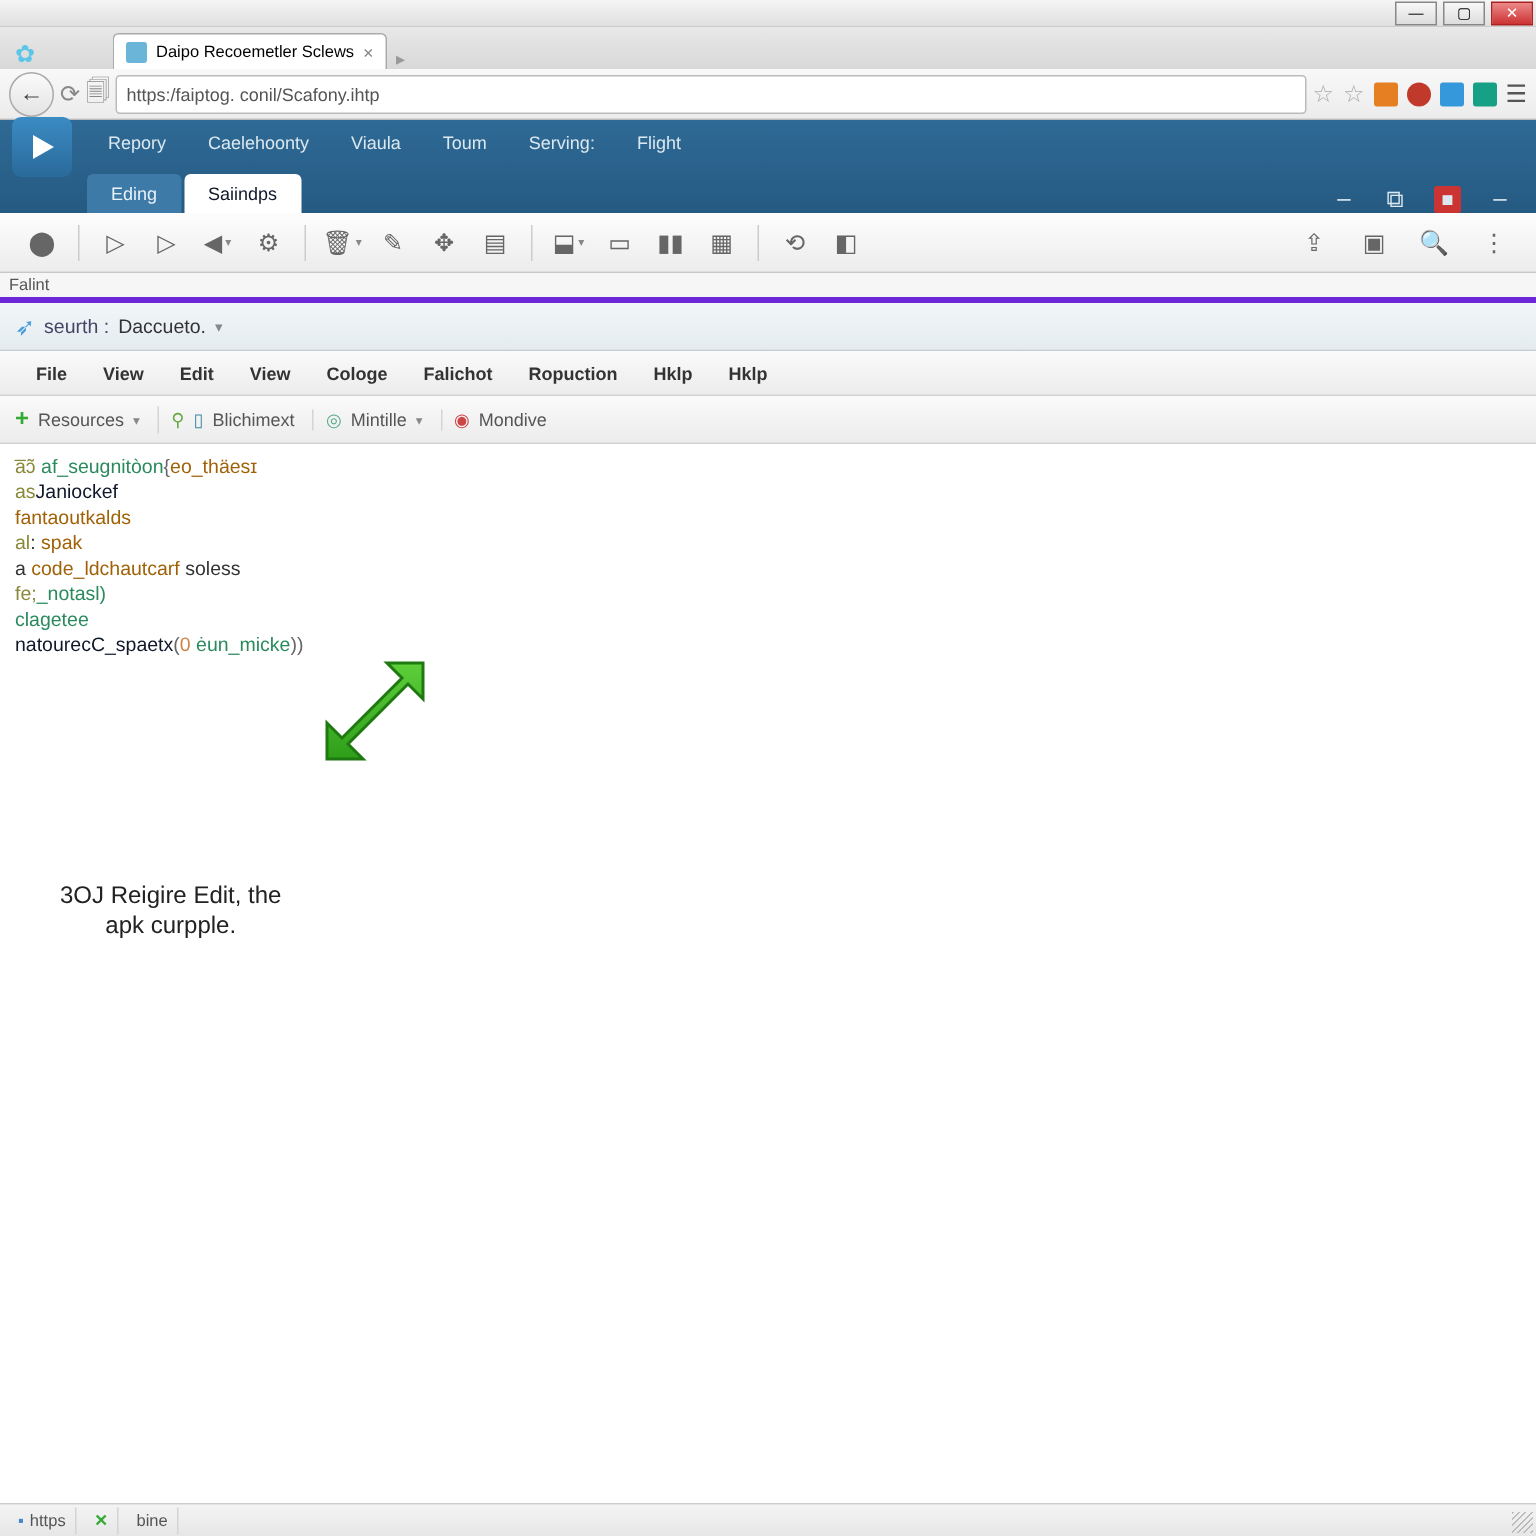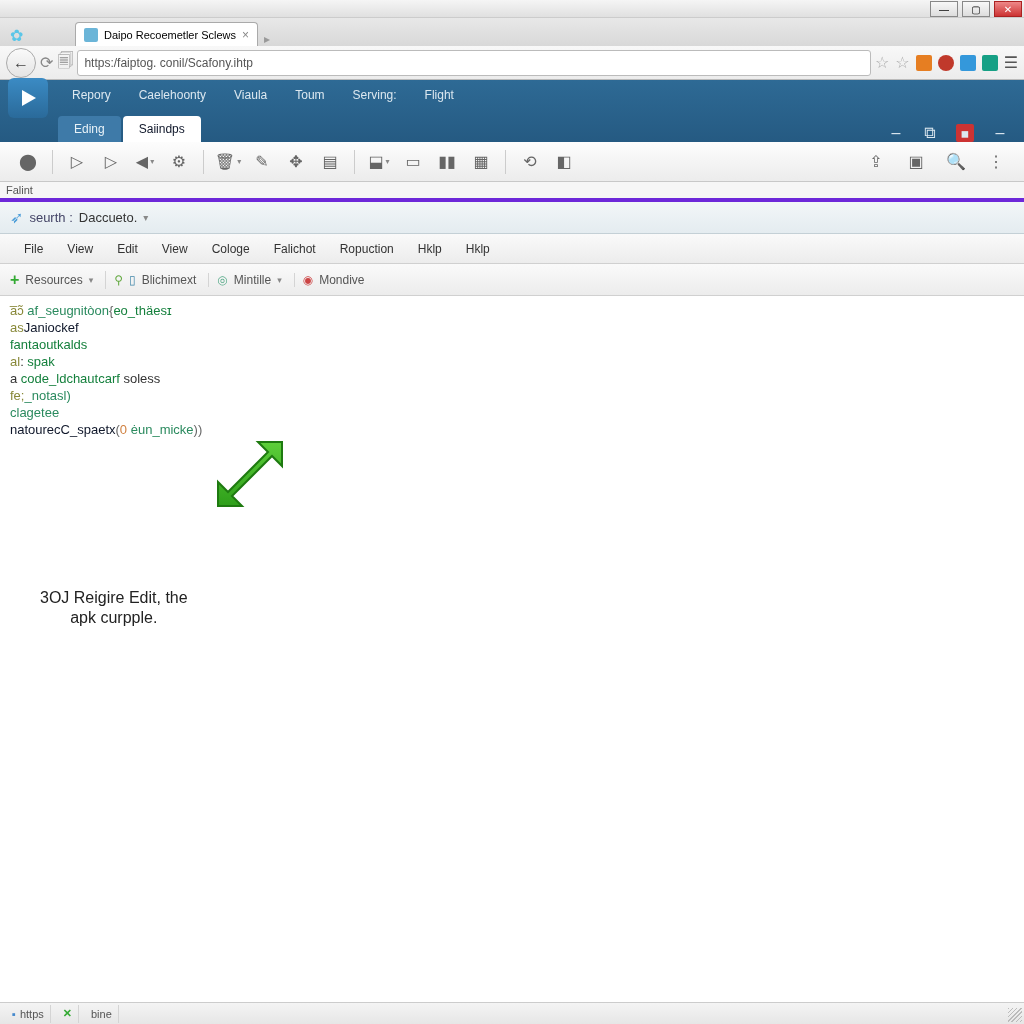--- a/index.html
+++ b/index.html
@@ -48,35 +48,35 @@
 .toolbar-right { margin-left: auto; display: flex; gap: 8px; }
 
 
 .falint { font-size: 11px; color: #555; padding: 2px 6px; border-bottom: 4px solid #6d28d9; background: #f6f6f6; }
 
 
 .breadcrumb { display: flex; align-items: center; height: 32px; background: linear-gradient(#f2f6f8,#e4ecf0); border-bottom: 1px solid #c4d0d6; padding: 0 10px; font-size: 13px; color: #446; gap: 6px; }
 .feather { color: #4a9cd8; font-size: 16px; }
 
 
-.editor-menu { display: flex; align-items: center; height: 30px; background: linear-gradient(#fafafa,#ececec); border-bottom: 1px solid #d0d0d0; padding: 0 12px; font-size: 12px; color: #333; }
+.editor-menu { display: flex; align-items: center; height: 30px; background: linear-gradient(#fafafa,#ececec); border-bottom: 1px solid #d0d0d0; padding: 0 12px; font-size: 12px; color: #333; font-weight: bold; }
 .em-item { padding: 0 12px; }
 
 
 .res-bar { display: flex; align-items: center; height: 32px; background: linear-gradient(#fafafa,#ececec); border-bottom: 1px solid #d0d0d0; padding: 0 10px; font-size: 12px; color: #555; gap: 8px; }
 .res-group { display: flex; align-items: center; gap: 6px; padding-right: 12px; border-right: 1px solid #d4d4d4; }
 .res-group:last-child { border-right: none; }
 .plus-icon { color: #3a3; font-size: 16px; font-weight: bold; }
 .drop-caret { font-size: 9px; color: #888; }
 
 
 .code-area { padding: 6px 10px; font-family: 'Consolas', monospace; font-size: 13px; line-height: 17px; color: #333; position: relative; height: 700px; background: #fff; }
 .ln { white-space: pre; }
 .kw1 { color: #2a8a5e; }
-.kw2 { color: #15803d; }
+.kw2 { color: #a16207; }
 .kw3 { color: #0f172a; }
 .kw4 { color: #888838; }
 .punct { color: #666; }
 .num { color: #d08040; }
 
 
 .annotation { position: absolute; left: 40px; top: 138px; }
 .arrow-wrap { position: relative; left: 170px; top: 0; }
 .anno-text { margin-top: 70px; font-family: Arial; font-size: 16px; color: #222; text-shadow: 0 1px 0 #fff; line-height: 20px; }
 

